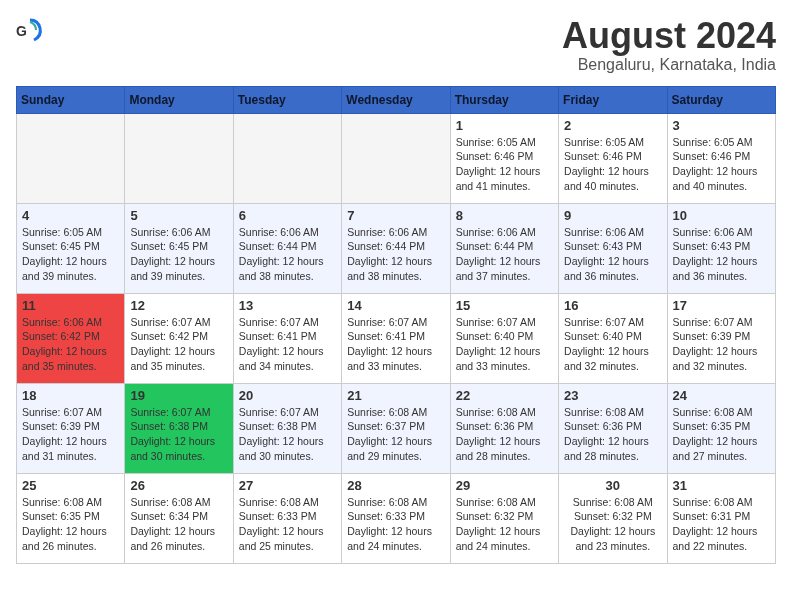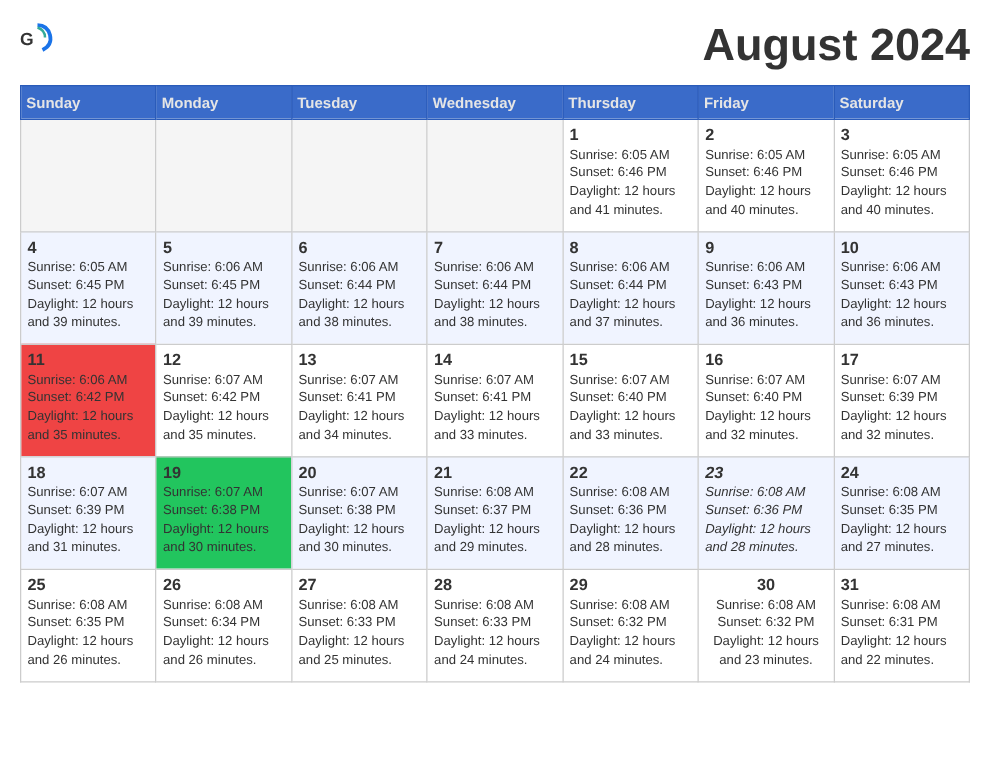--- a/index.html
+++ b/index.html
@@ -38,21 +38,21 @@
       font-size: 16px;
       color: #555;
     }
     .calendar {
       width: 100%;
       border-collapse: collapse;
       font-size: 11px;
     }
     .calendar th {
       background: #3a6bc9;
-      color: #e5e5e5;
+      color: #0f172a;
       padding: 6px 4px;
       text-align: left;
       font-size: 12px;
       font-weight: bold;
       border: 1px solid #2a5bb9;
     }
     .calendar td {
       border: 1px solid #ccc;
       vertical-align: top;
       padding: 4px 5px;
@@ -85,20 +85,21 @@
 <div class="header">
   <div class="logo">
     <svg class="logo-icon" viewBox="0 0 28 28" xmlns="http://www.w3.org/2000/svg">
       <text x="0" y="20" font-size="14" font-weight="bold" fill="#333">G</text>
       <path d="M14 4 Q22 4 24 12 Q26 20 18 24" stroke="#1a73e8" stroke-width="3" fill="none"></path>
       <path d="M14 6 Q20 8 20 14" stroke="#3a9" stroke-width="2" fill="none"></path>
     </svg>
   </div>
   <div class="title-block">
     <div class="month-year">August 2024</div>
+    <div class="location">Bengaluru, Karnataka, India</div>
   </div>
 </div>
 
 <table class="calendar">
   <thead>
     <tr>
       <th>Sunday</th>
       <th>Monday</th>
       <th>Tuesday</th>
       <th>Wednesday</th>
@@ -266,21 +267,21 @@
 Daylight: 12 hours
 and 29 minutes.</div>
         </td>
         <td style="background: rgb(240, 244, 255);">
           <span class="day-num">22</span>
           <div class="day-info" style="white-space: pre-line;">Sunrise: 6:08 AM
 Sunset: 6:36 PM
 Daylight: 12 hours
 and 28 minutes.</div>
         </td>
-        <td style="background: rgb(240, 244, 255); font-style: italic;">
+        <td style="background: rgb(240, 244, 255);">
           <span class="day-num">23</span>
           <div class="day-info" style="white-space: pre-line;">Sunrise: 6:08 AM
 Sunset: 6:36 PM
 Daylight: 12 hours
 and 28 minutes.</div>
         </td>
         <td style="background: rgb(240, 244, 255);">
           <span class="day-num">24</span>
           <div class="day-info" style="white-space: pre-line;">Sunrise: 6:08 AM
 Sunset: 6:35 PM

